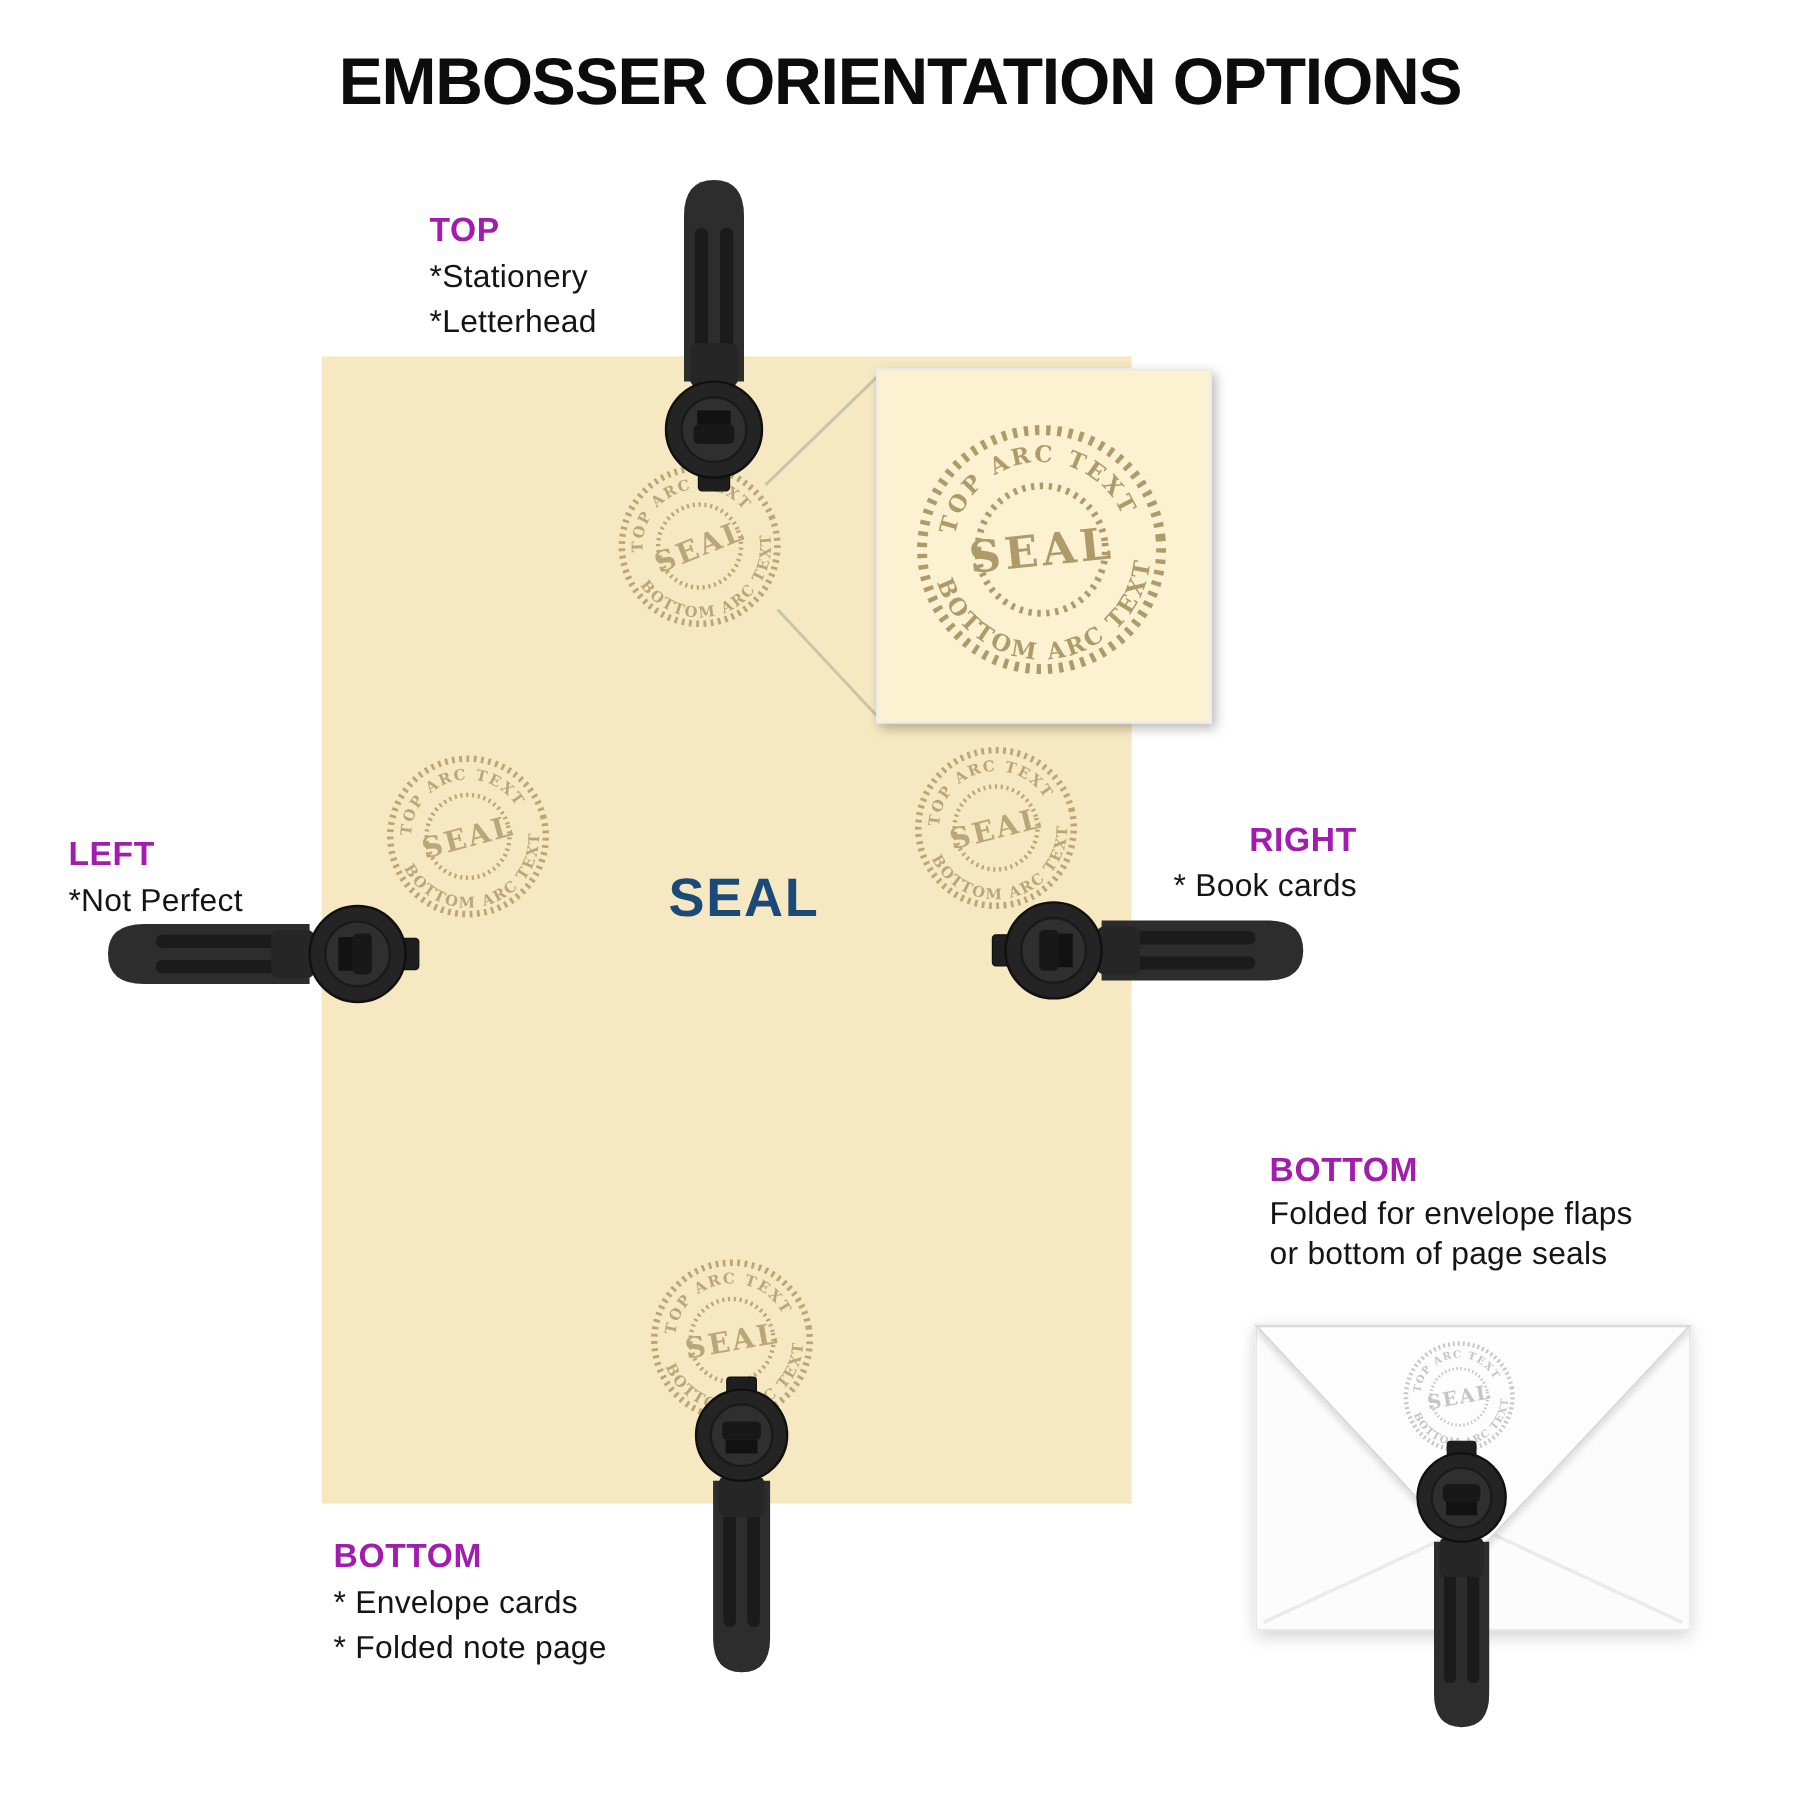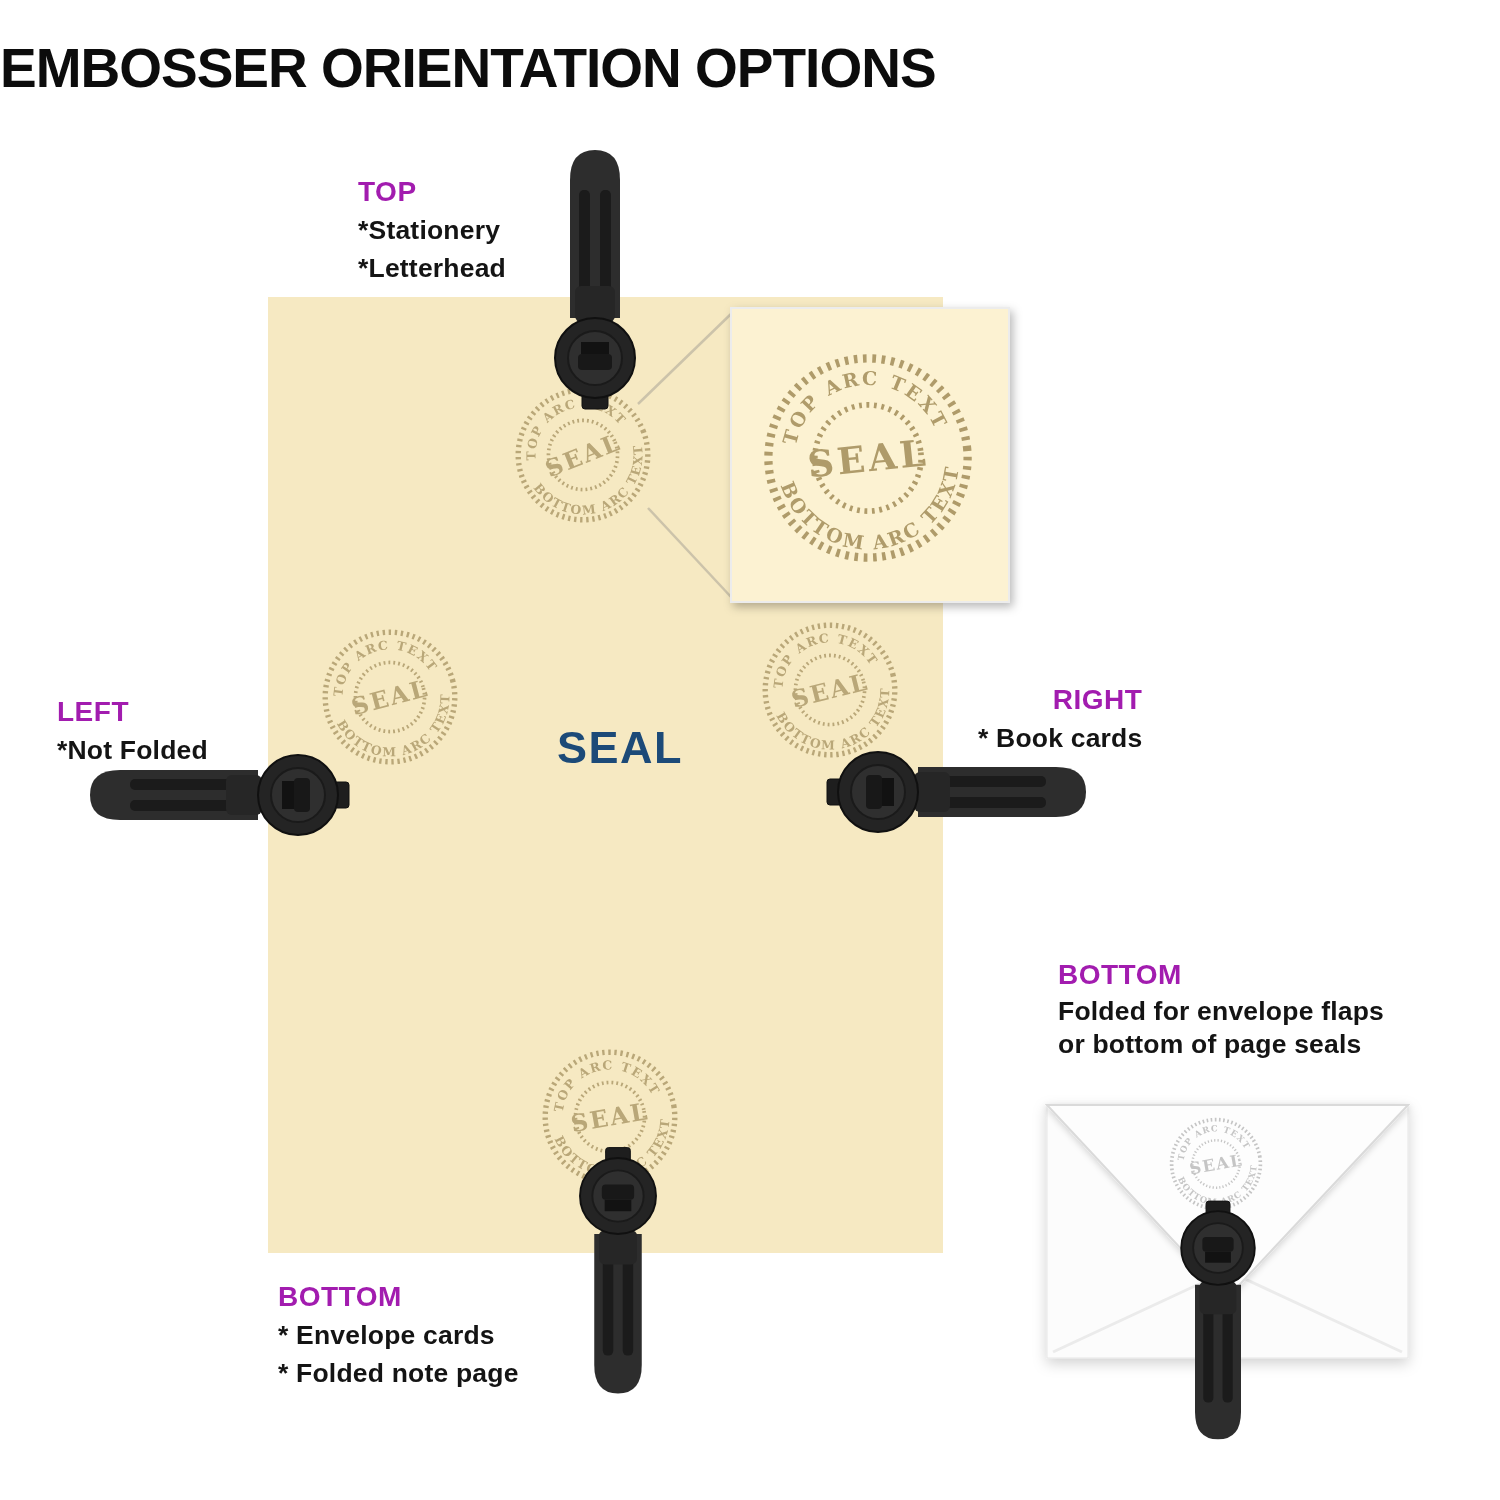--- a/index.html
+++ b/index.html
@@ -1,25 +1,25 @@
 <!DOCTYPE html>
 <html><head>
 <meta charset="utf-8">
 <style>
   html,body{margin:0;padding:0;background:#ffffff;}
   body{font-family:"Liberation Sans",sans-serif;}
   .canvas{position:relative;width:1500px;height:1500px;background:#ffffff;overflow:hidden;}
   .scene{position:absolute;left:0;top:0;}
 
-  .title{position:absolute;top:36px;left:0;width:100%;
+  .title{position:absolute;top:36px;left:0;width:100%;text-align:center;
          font-size:55px;font-weight:800;color:#0c0c0c;letter-spacing:-1px;margin:0;}
 
   .label{position:absolute;}
   .label-head{font-size:28px;font-weight:800;color:#a21caf;letter-spacing:.5px;}
-  .label-item{font-size:26.5px;font-weight:700;color:#141414;margin-top:7px;letter-spacing:.2px;}
+  .label-item{font-size:26.5px;font-weight:400;color:#141414;margin-top:7px;letter-spacing:.2px;}
 
   .center-label{position:absolute;left:420px;top:716px;width:400px;text-align:center;
                 color:#1c4a78;font-weight:800;font-size:45px;line-height:63px;letter-spacing:1.5px;}
 
   
   .ring-outer{fill:none;stroke:currentColor;stroke-width:5;stroke-dasharray:2.2 3.4;}
   .ring-inner{fill:none;stroke:currentColor;stroke-width:3.4;stroke-dasharray:1.7 2.8;}
   .seal-arc{fill:currentColor;font-family:"DejaVu Serif",serif;font-size:11.5px;
             letter-spacing:1.4px;text-anchor:middle;font-weight:bold;}
   .seal-center{fill:currentColor;font-family:"DejaVu Serif",serif;font-size:22px;
@@ -101,21 +101,21 @@
   <h1 class="title">EMBOSSER ORIENTATION OPTIONS</h1>
 
   <div class="label" style="left:358px;top:176px;">
     <div class="label-head">TOP</div>
     <div class="label-item">*Stationery</div>
     <div class="label-item">*Letterhead</div>
   </div>
 
   <div class="label" style="left:57px;top:696px;">
     <div class="label-head">LEFT</div>
-    <div class="label-item">*Not Folded</div>
+    <div class="label-item">*Not Perfect</div>
   </div>
 
   <div class="label" style="left:978px;top:684px;text-align:right;">
     <div class="label-head">RIGHT</div>
     <div class="label-item">* Book cards</div>
   </div>
 
   <div class="label" style="left:278px;top:1281px;">
     <div class="label-head">BOTTOM</div>
     <div class="label-item">* Envelope cards</div>

